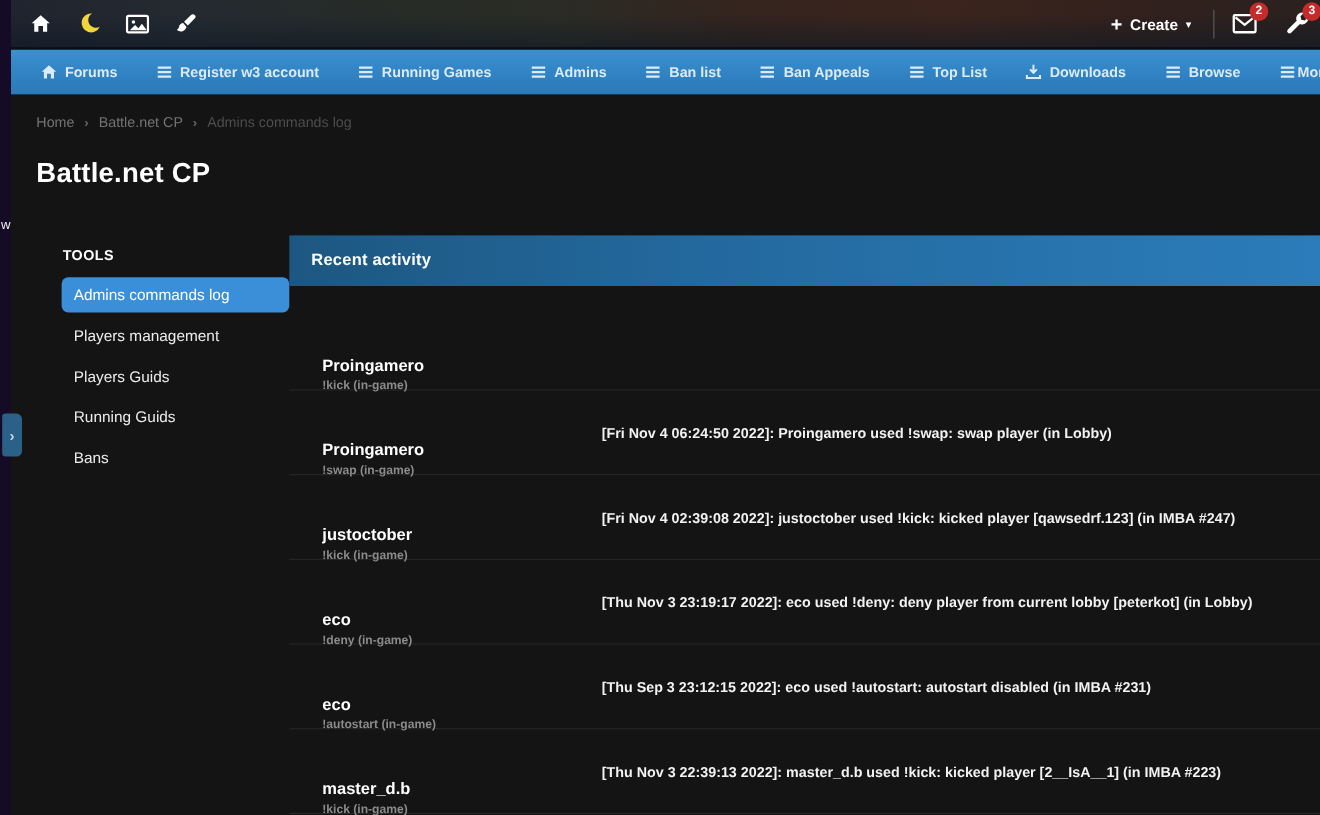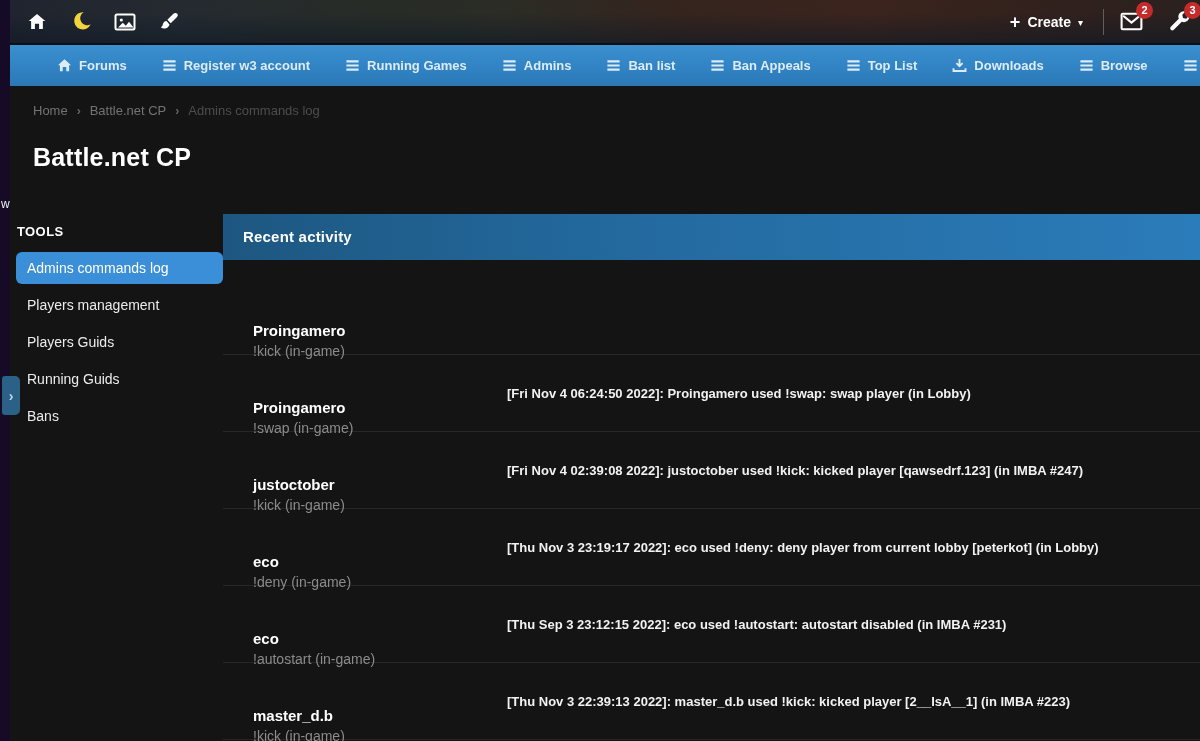--- a/index.html
+++ b/index.html
@@ -34,51 +34,51 @@
     padding:0 3px;
   }
   .mail-btn { margin-right:22px; }
   .wrench-btn { margin-right:2px; }
 
   
   .navbar {
     height:43px; flex:0 0 43px;
     background:linear-gradient(180deg,#3b90cf 0%,#3183c4 55%,#2b78b6 100%);
     border-top:2px solid #0c0e13;
-    display:flex; align-items:center; gap:35px; padding-left:47px;
+    display:flex; align-items:center; gap:35px; padding-left:27px;
   }
   .nav-item { display:flex; align-items:center; gap:7px; color:#dcebf8; font-size:13px; font-weight:700; cursor:pointer; white-space:nowrap; }
   .nav-item.tight { gap:2px; }
   .nav-icon { display:flex; align-items:center; color:#dcebf8; }
 
   
   .content { flex:1; background:#141414; position:relative; overflow:hidden; }
   .breadcrumb { padding:17px 0 0 23px; font-size:13px; display:flex; gap:9px; align-items:center; }
   .crumb { color:#737373; cursor:pointer; }
   .crumb.current { color:#4d4d4d; cursor:default; }
   .crumb-sep { color:#666; font-weight:700; font-size:12px; }
   .page-title { margin:25px 0 0 23px; color:#fff; font-size:25px; font-weight:700; letter-spacing:.2px; }
 
   .columns { display:flex; margin-top:42px; align-items:flex-start; }
-  .sidebar { width:213px; flex:0 0 213px; padding-left:6px; }
+  .sidebar { width:213px; flex:0 0 213px; padding-left:6px;margin-left:40px; }
   .sidebar-heading { color:#fff; font-size:13px; font-weight:700; letter-spacing:.4px; padding:10px 0 13px 1px; }
   .sidebar-item { color:#ececec; font-size:14px; padding:8px 11px; margin-bottom:5px; border-radius:6px; cursor:pointer; }
   .sidebar-item.active { background:#3b8ed8; color:#fff; }
 
   .main-panel { flex:1; }
   .panel-header {
     height:46px; line-height:46px; padding-left:20px;
     background:linear-gradient(90deg,#1d5781 0%,#23699e 40%,#2b7cba 100%);
     color:#fff; font-size:15px; font-weight:700; letter-spacing:.2px;
   }
   .activity-list { padding-top:18px; }
   .activity-row { display:flex; align-items:center; height:77px; border-bottom:1px solid #272727; padding-left:30px; }
   .row-left { width:254px; flex:0 0 254px;margin-top:48px; }
   .row-user { color:#fff; font-size:15px; font-weight:700; margin-bottom:4px; }
-  .row-cmd { color:#8b8b8b; font-size:14px; }
+  .row-cmd { color:#8b8b8b; font-size:11px;font-weight:bold; }
   .row-log { color:#f2f2f2; font-size:13px; font-weight:700; padding-right:16px; }
 
   
   .side-tab {
     position:absolute; left:2px; top:376px; width:18px; height:39px;
     background:#2c6187; border-radius:3px 5px 5px 3px;
     display:flex; align-items:center; justify-content:center;
     color:#c3d6e6; font-size:14px; font-weight:700; cursor:pointer; z-index:5;
   }
   .stray-w { position:absolute; left:1px; top:197px; color:#efefef; font-size:12px; z-index:5; }

